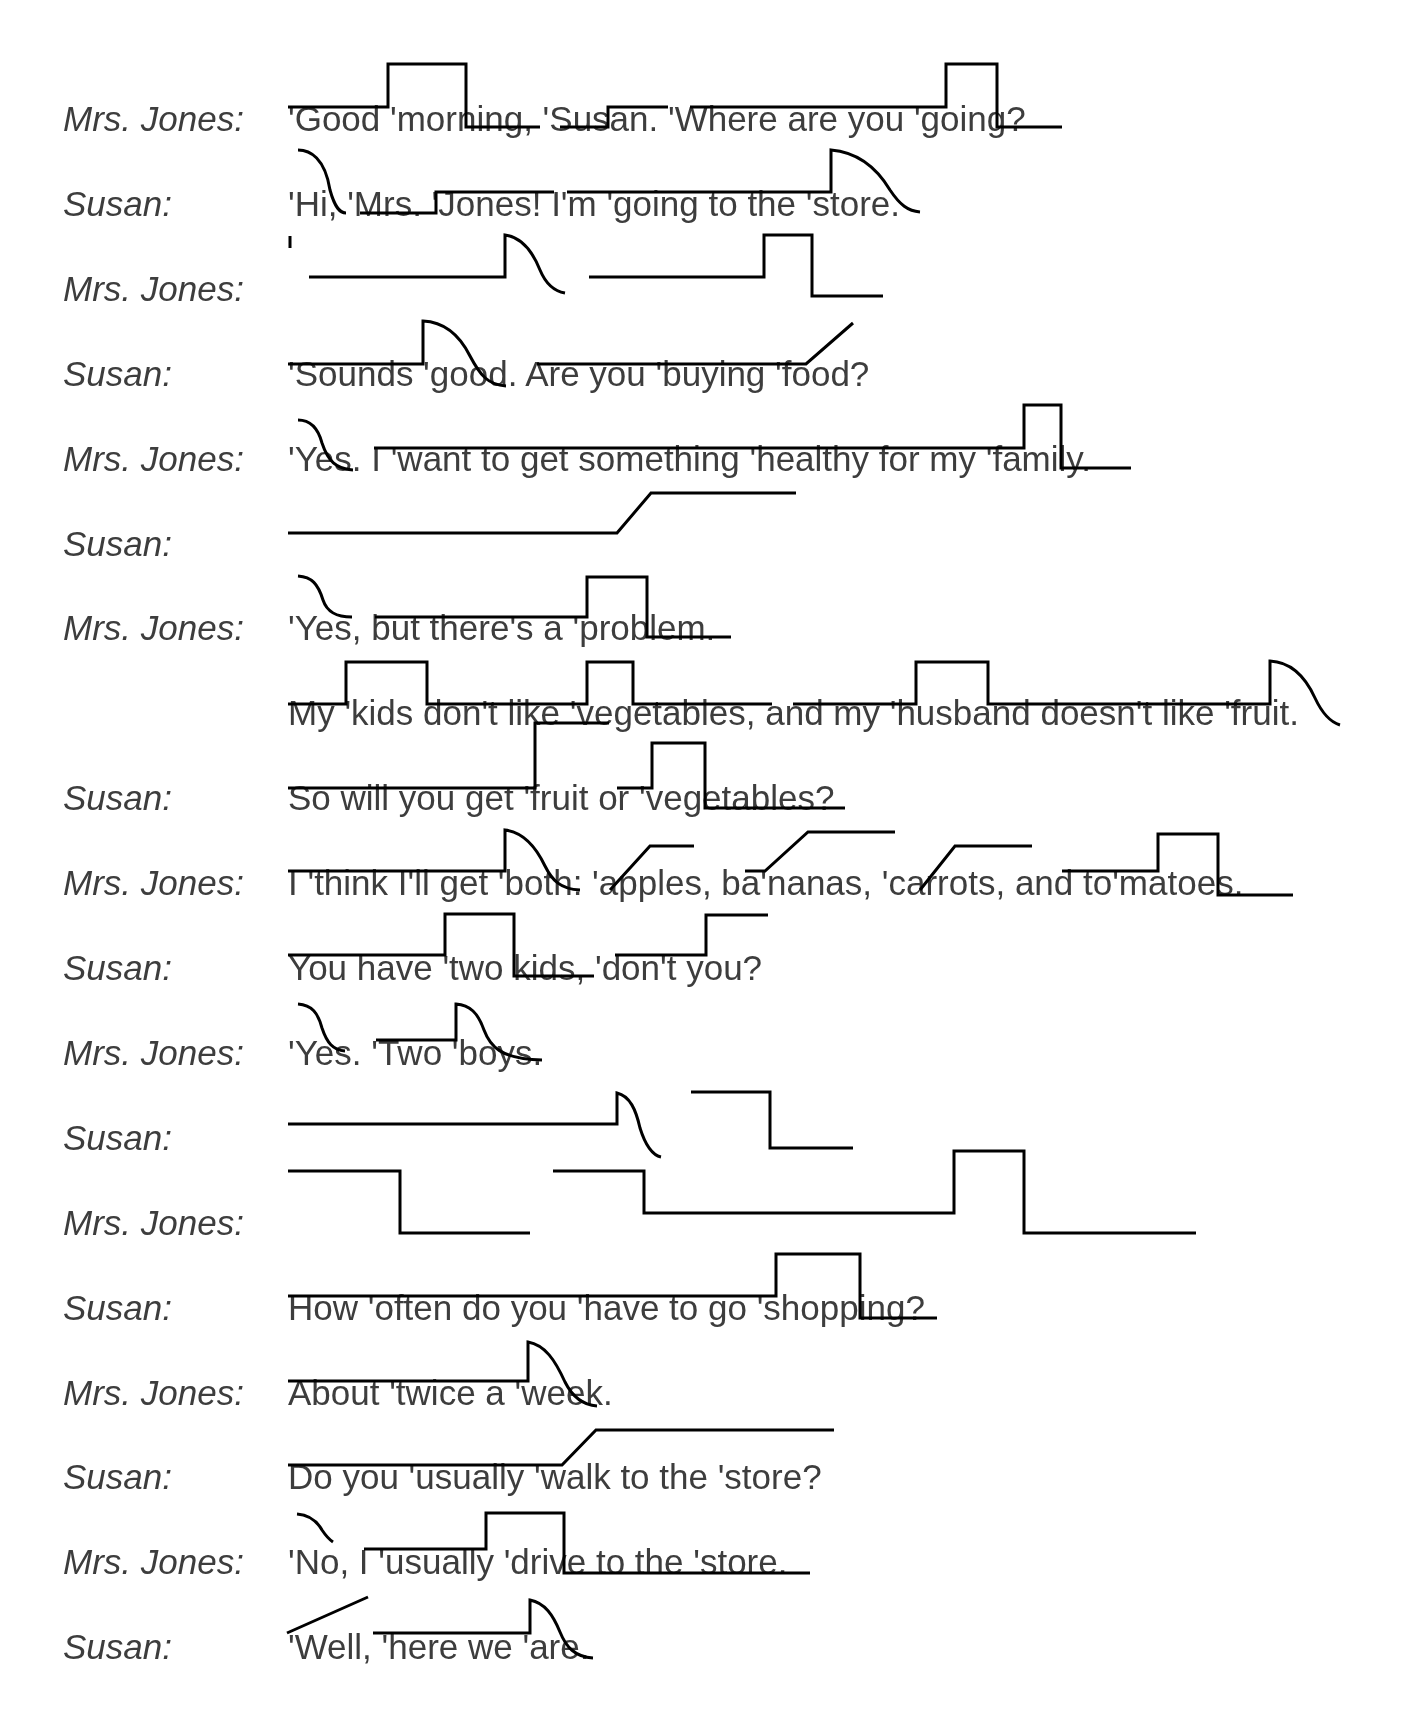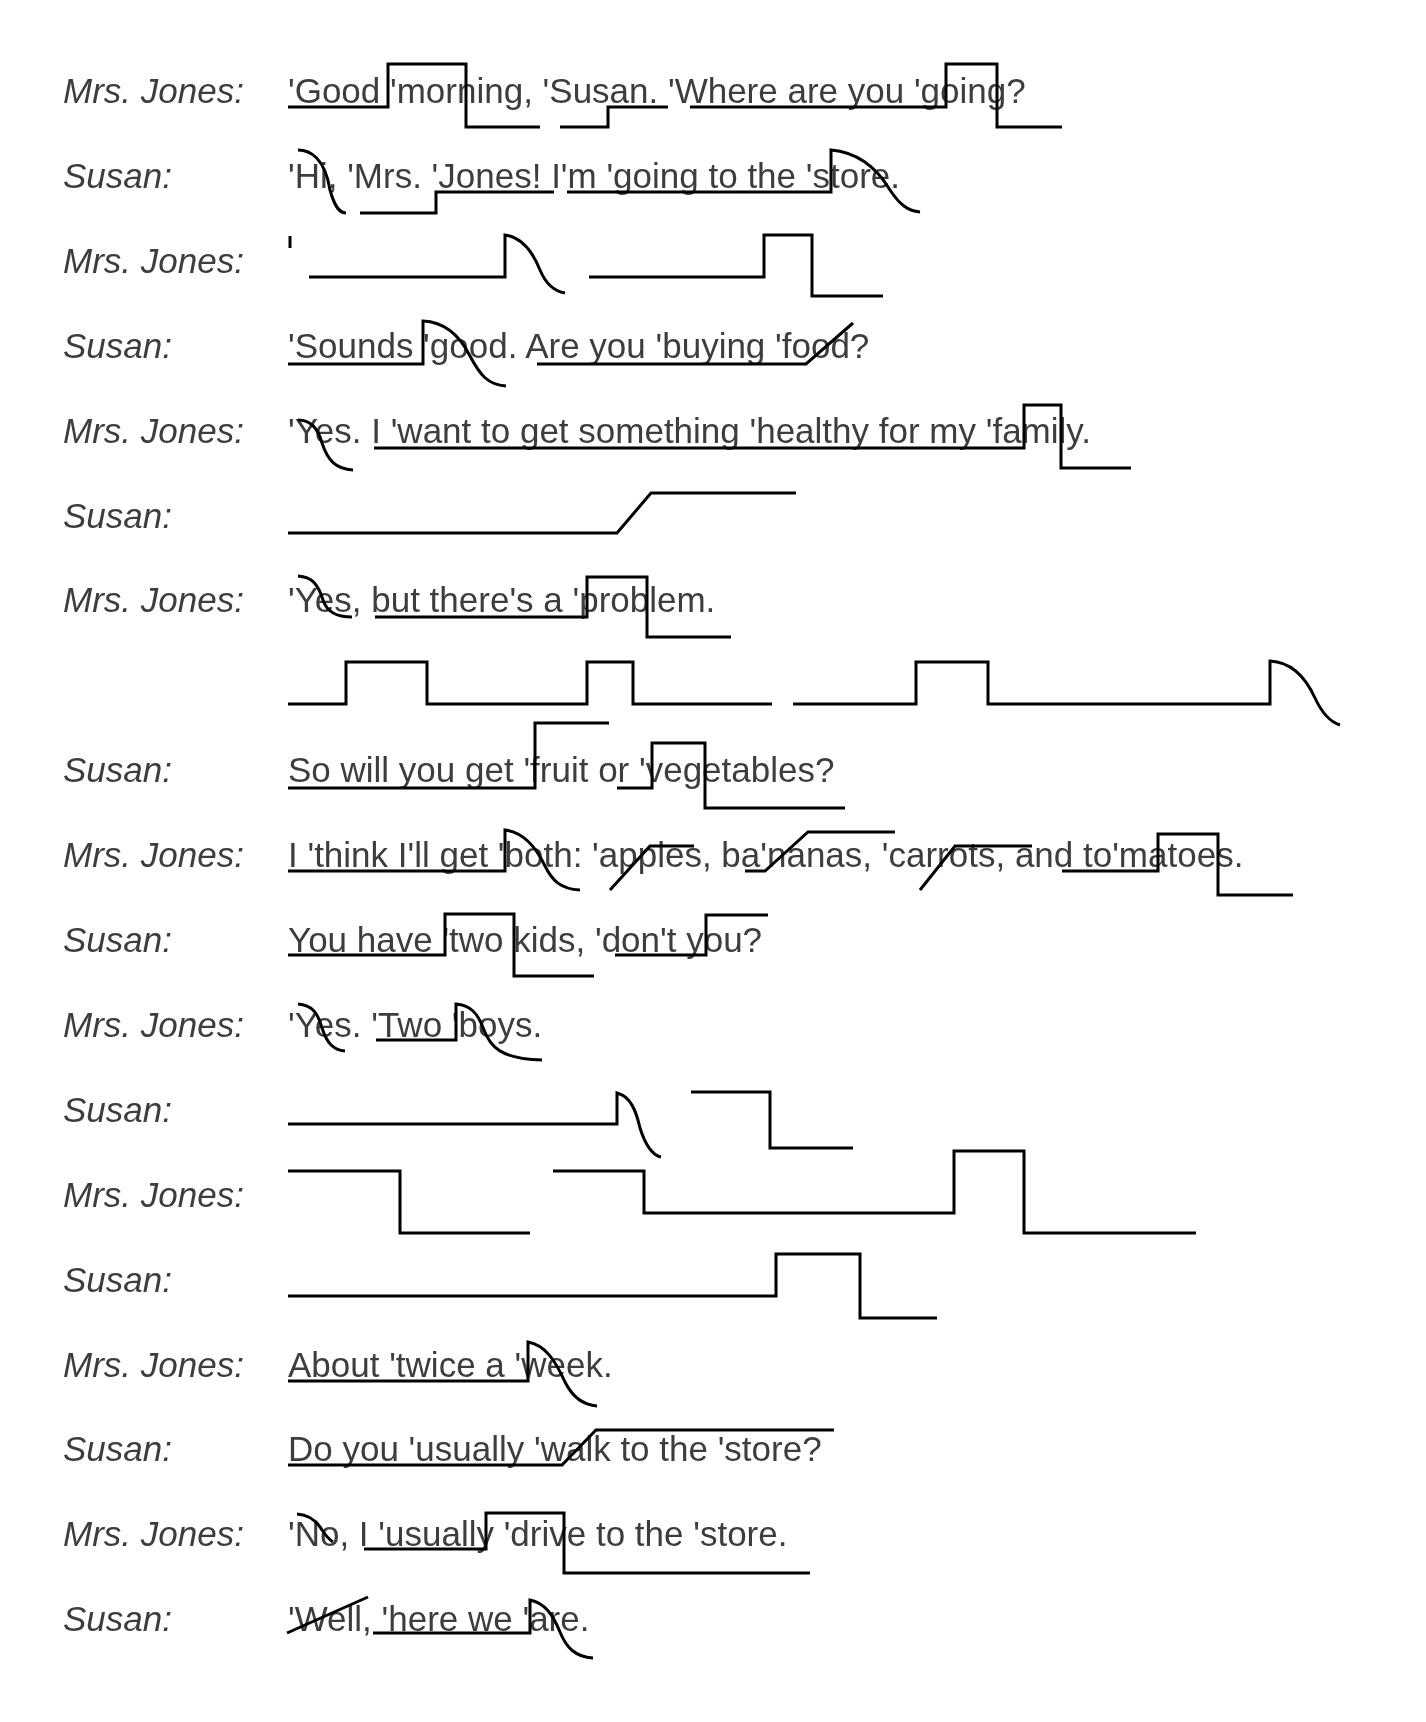--- a/index.html
+++ b/index.html
@@ -1,18 +1,18 @@
 <!DOCTYPE html>
 <html><head>
 <meta charset="utf-8">
 <style>
   html, body { margin: 0; padding: 0; background: #ffffff; }
   body { width: 1426px; height: 1722px; position: relative; overflow: hidden; }
   .dialogue { position: absolute; left: 0; top: 0; width: 1426px; height: 1722px; }
-  .line { position: absolute; left: 0; width: 1250px; height: 50px; }
+  .line { position: absolute; left: 0; width: 1250px; height: 50px; margin-top: 28px; }
   .speaker {
     position: absolute; left: 63px; top: 0;
     font-family: "Liberation Sans", sans-serif; font-style: italic;
     font-size: 35px; color: #3d3d3d; white-space: nowrap; line-height: 50px;
   }
   .utterance {
     position: absolute; left: 288px; top: 0;
     font-family: "Liberation Sans", sans-serif;
     font-size: 35px; color: #3d3d3d; white-space: nowrap; line-height: 50px;
   }
@@ -42,20 +42,24 @@
       <span class="speaker">Mrs. Jones:</span>
       <span class="utterance">'Yes. I 'want to get something 'healthy for my 'family.</span>
     </div>
     <div class="line" style="top: 490.5px;">
       <span class="speaker">Susan:</span>
     </div>
     <div class="line" style="top: 575.4px;">
       <span class="speaker">Mrs. Jones:</span>
       <span class="utterance">'Yes, but there's a 'problem.</span>
     </div>
+    <div class="line" style="top: 660.3px;">
+      <span class="speaker"></span>
+      <span class="utterance">My 'kids don't like 'vegetables, and my 'husband doesn't like 'fruit.</span>
+    </div>
     <div class="line" style="top: 745.2px;">
       <span class="speaker">Susan:</span>
       <span class="utterance">So will you get 'fruit or 'vegetables?</span>
     </div>
     <div class="line" style="top: 830.1px;">
       <span class="speaker">Mrs. Jones:</span>
       <span class="utterance">I 'think I'll get 'both: 'apples, ba'nanas, 'carrots, and to'matoes.</span>
     </div>
     <div class="line" style="top: 915px;">
       <span class="speaker">Susan:</span>
@@ -66,20 +70,21 @@
       <span class="utterance">'Yes. 'Two 'boys.</span>
     </div>
     <div class="line" style="top: 1084.8px;">
       <span class="speaker">Susan:</span>
     </div>
     <div class="line" style="top: 1169.7px;">
       <span class="speaker">Mrs. Jones:</span>
     </div>
     <div class="line" style="top: 1254.6px;">
       <span class="speaker">Susan:</span>
+      <span class="utterance">How 'often do you 'have to go 'shopping?</span>
     </div>
     <div class="line" style="top: 1339.5px;">
       <span class="speaker">Mrs. Jones:</span>
       <span class="utterance">About 'twice a 'week.</span>
     </div>
     <div class="line" style="top: 1424.4px;">
       <span class="speaker">Susan:</span>
       <span class="utterance">Do you 'usually 'walk to the 'store?</span>
     </div>
     <div class="line" style="top: 1509.3px;">

